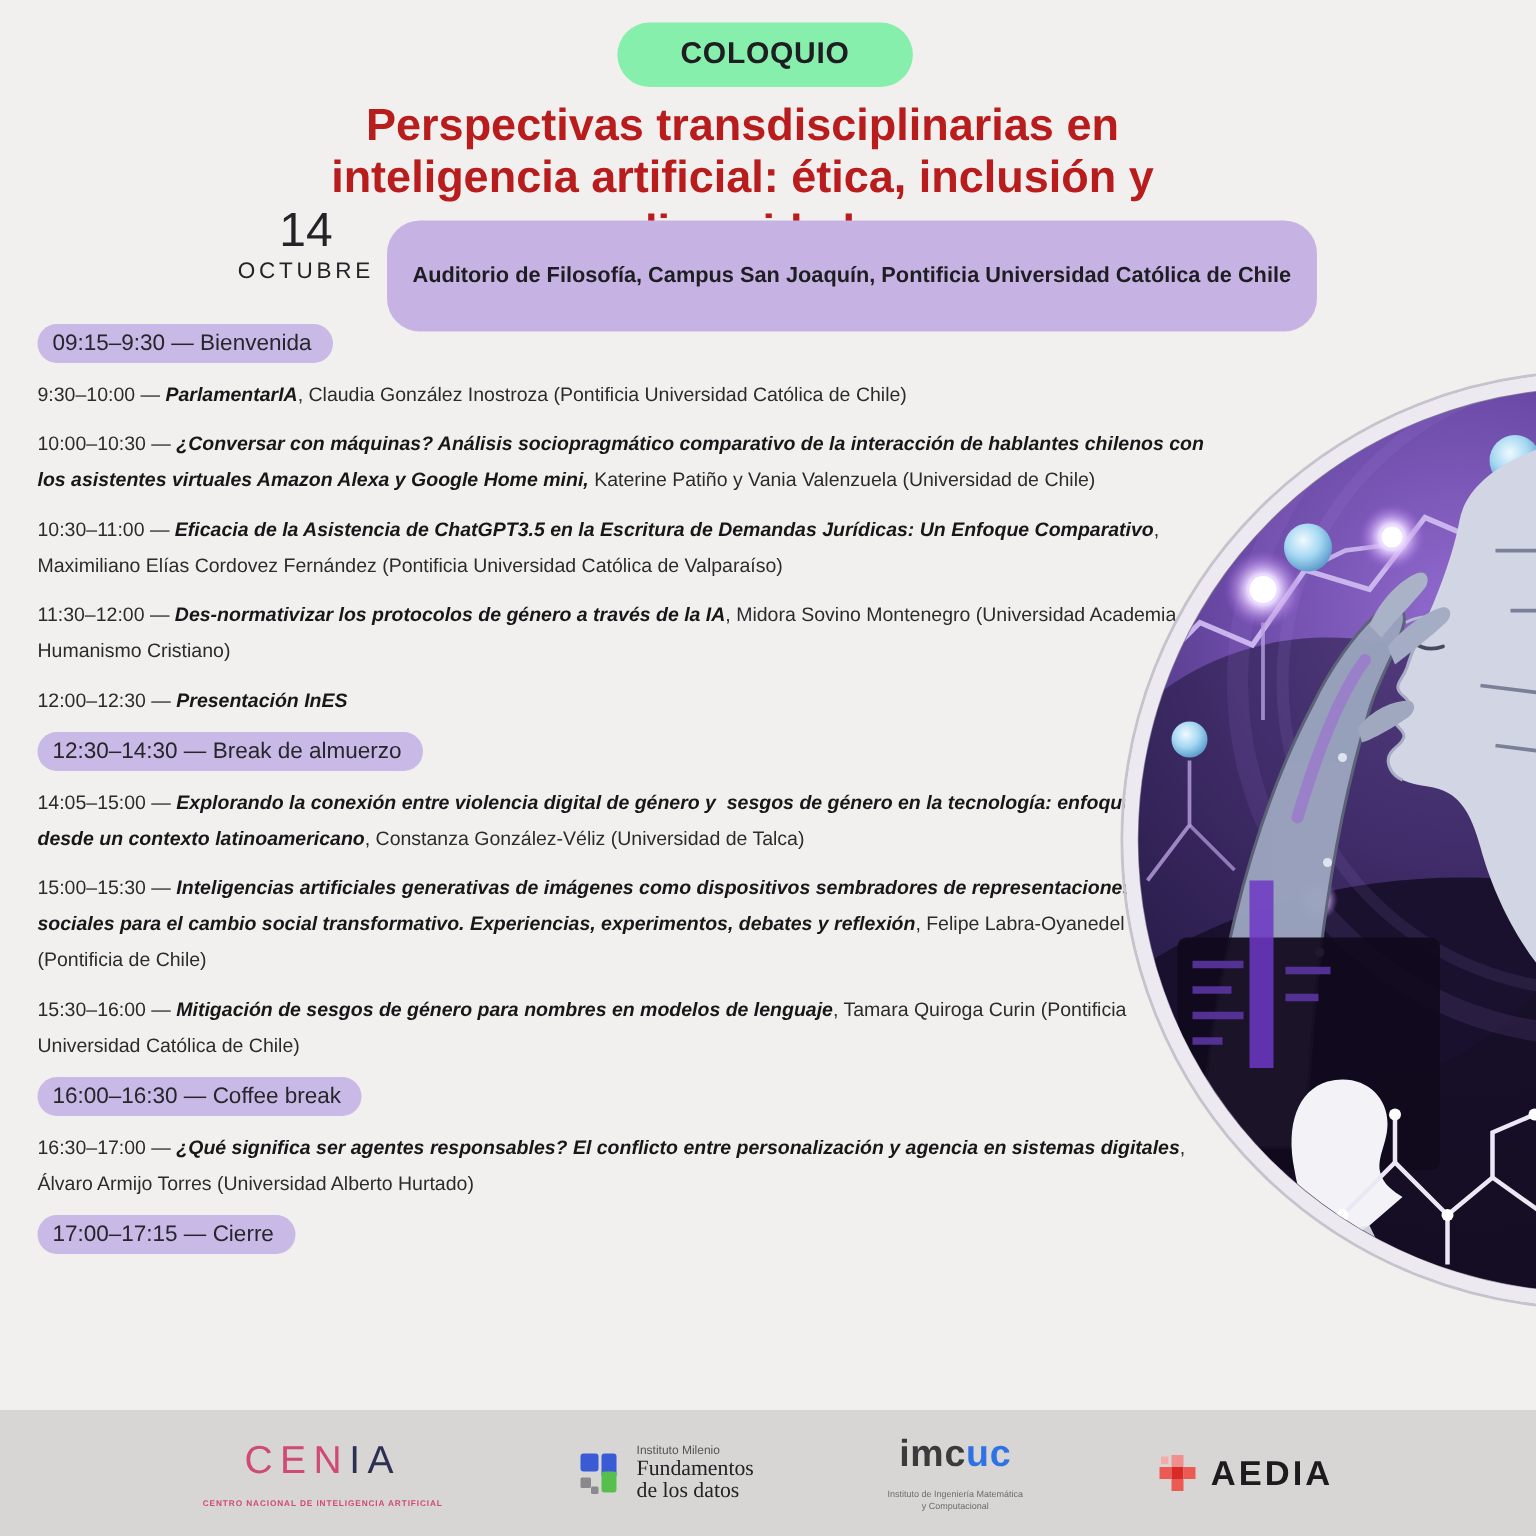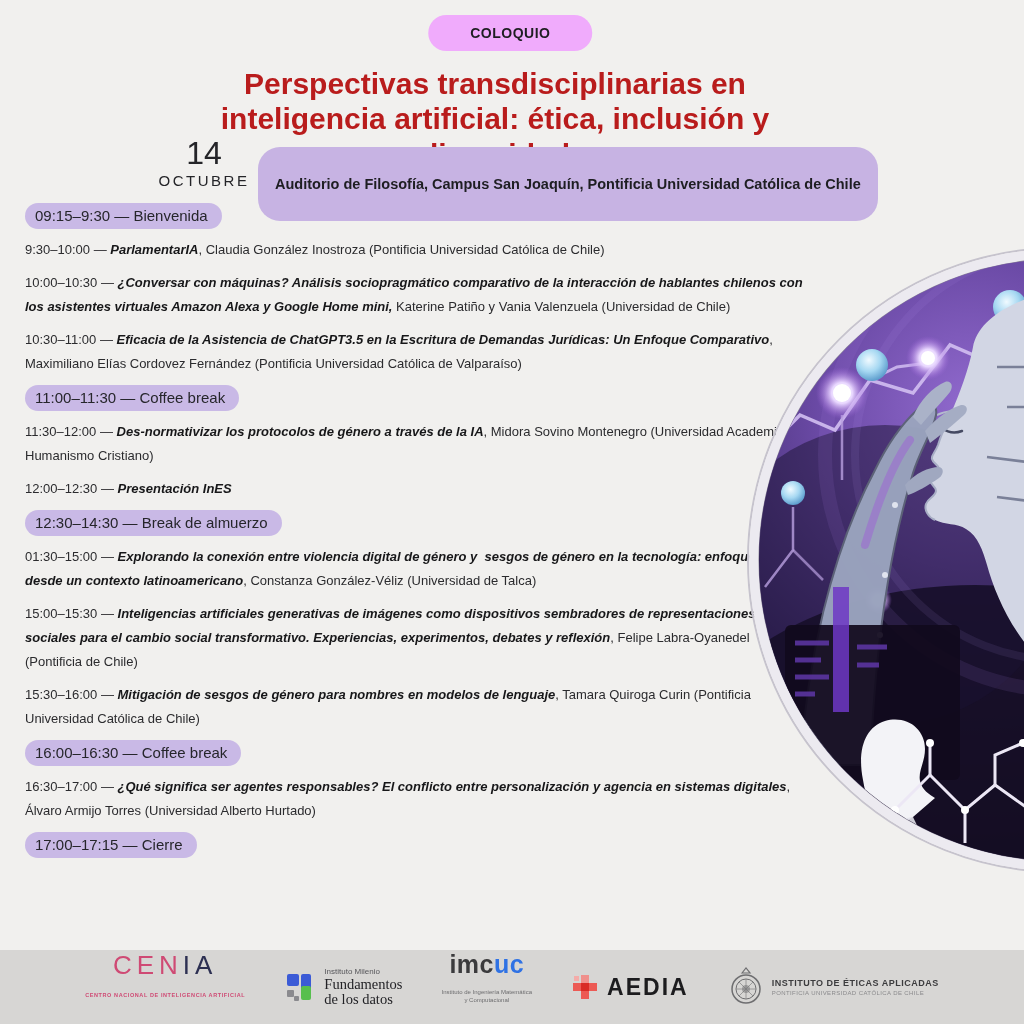--- a/index.html
+++ b/index.html
@@ -2,49 +2,49 @@
 <html><head>
 <meta charset="utf-8">
 <style>
   * { margin:0; padding:0; box-sizing:border-box; }
   html,body { width:1024px; height:1024px; }
   body { font-family:"Liberation Sans", sans-serif; }
   .page { position:relative; width:1024px; height:1024px; background:#f1f0ee; overflow:hidden; }
 
   
   .badge { position:absolute; top:15px; left:50%; transform:translateX(-51%);
-           background:#f0abfc; color:#1e1e22; font-weight:700; font-size:14px;
+           background:#86efac; color:#1e1e22; font-weight:700; font-size:20px;
            letter-spacing:.5px; padding:10px 42px; border-radius:24px; }
   .title { position:absolute; top:66px; left:0; width:990px; text-align:center;
            font-size:30px; line-height:1.18; font-weight:800; color:#b91c1c; }
   .title-inner { display:inline-block; max-width:660px; }
 
   .date-block { position:absolute; left:148px; top:137px; width:112px; text-align:center; color:#242428; }
   .date-day { font-size:32px; font-weight:500; line-height:1.05; }
   .date-month { font-size:15px; letter-spacing:2.5px; margin-top:1px; }
 
   .venue-pill { position:absolute; left:258px; top:147px; background:#c7b3e3; color:#1e1e22;
                 font-weight:700; font-size:14.5px; padding:29px 17px; border-radius:22px; }
 
   
-  .schedule { position:absolute; left:25px; top:203px; width:818px; color:#2b2b2e; }
+  .schedule { position:absolute; left:25px; top:216px; width:818px; color:#2b2b2e; }
   .pill-row { margin:0 0 9px 0; }
   .time-pill { display:inline-block; background:#c9b9e6; color:#26262b; font-size:15px;
                line-height:18px; padding:4px 14px 4px 10px; border-radius:14px; }
   .talk { font-size:13px; line-height:24px; margin:0 0 9px 0; max-width:778px; white-space:pre-wrap; }
   .talk .t { font-weight:400; color:#2b2b2e; }
   .talk .ti { font-weight:700; font-style:italic; color:#171719; }
   .talk .rest { font-weight:400; color:#2b2b2e; }
 
   
   .artwork { position:absolute; left:745px; top:245px; width:630px; height:630px; }
 
   
-  .footer { position:absolute; left:0; bottom:0; width:1024px; height:74px; background:#d7d6d4;
-            display:flex; justify-content:space-evenly; padding:0 46px; }
+  .footer { position:absolute; left:0; bottom:0; width:1024px; height:84px; background:#d7d6d4;
+            display:flex; align-items:center; justify-content:space-evenly; padding:0 46px; }
   .logo { display:flex; align-items:center; gap:8px; }
   .logo-col { display:flex; flex-direction:column; align-items:center; }
 
   .cenia-word { font-size:26px; letter-spacing:5px; font-weight:400; }
   .cenia-a { color:#cf4a74; }
   .cenia-b { color:#2d3052; }
   .cenia-cap { font-size:5.5px; letter-spacing:.6px; color:#cf4a74; margin-top:3px; font-weight:700; }
 
   .imcuc-word { font-size:25px; font-weight:800; letter-spacing:.5px; }
   .imcuc-a { color:#3b3b3d; }
@@ -75,25 +75,24 @@
     <div class="date-month">OCTUBRE</div>
   </div>
 
   <div class="venue-pill">Auditorio de Filosofía, Campus San Joaquín, Pontificia Universidad Católica de Chile</div>
 
   <div class="schedule" id="schedule">
       <div class="pill-row"><span class="time-pill">09:15–9:30 — Bienvenida</span></div>
       <p class="talk"><span class="t">9:30–10:00 — </span><b class="ti">ParlamentarIA</b><span class="rest">, Claudia González Inostroza (Pontificia Universidad Católica de Chile)</span></p>
       <p class="talk"><span class="t">10:00–10:30 — </span><b class="ti">¿Conversar con máquinas? Análisis sociopragmático comparativo de la interacción de hablantes chilenos con los asistentes virtuales Amazon Alexa y Google Home mini,</b><span class="rest"> Katerine Patiño y Vania Valenzuela (Universidad de Chile)</span></p>
       <p class="talk"><span class="t">10:30–11:00 — </span><b class="ti">Eficacia de la Asistencia de ChatGPT3.5 en la Escritura de Demandas Jurídicas: Un Enfoque Comparativo</b><span class="rest">, Maximiliano Elías Cordovez Fernández (Pontificia Universidad Católica de Valparaíso)</span></p>
-      <div class="pill-row"><span class="time-pill">11:00–11:30 — Coffee break</span></div>
       <p class="talk"><span class="t">11:30–12:00 — </span><b class="ti">Des-normativizar los protocolos de género a través de la IA</b><span class="rest">, Midora Sovino Montenegro (Universidad Academia de Humanismo Cristiano)</span></p>
       <p class="talk"><span class="t">12:00–12:30 — </span><b class="ti">Presentación InES</b><span class="rest"></span></p>
       <div class="pill-row"><span class="time-pill">12:30–14:30 — Break de almuerzo</span></div>
-      <p class="talk"><span class="t">01:30–15:00 — </span><b class="ti">Explorando la conexión entre violencia digital de género y  sesgos de género en la tecnología: enfoque crítico desde un contexto latinoamericano</b><span class="rest">, Constanza González-Véliz (Universidad de Talca)</span></p>
+      <p class="talk"><span class="t">14:05–15:00 — </span><b class="ti">Explorando la conexión entre violencia digital de género y  sesgos de género en la tecnología: enfoque crítico desde un contexto latinoamericano</b><span class="rest">, Constanza González-Véliz (Universidad de Talca)</span></p>
       <p class="talk"><span class="t">15:00–15:30 — </span><b class="ti">Inteligencias artificiales generativas de imágenes como dispositivos sembradores de representaciones sociales para el cambio social transformativo. Experiencias, experimentos, debates y reflexión</b><span class="rest">, Felipe Labra-Oyanedel (Pontificia de Chile)</span></p>
       <p class="talk"><span class="t">15:30–16:00 — </span><b class="ti">Mitigación de sesgos de género para nombres en modelos de lenguaje</b><span class="rest">, Tamara Quiroga Curin (Pontificia Universidad Católica de Chile)</span></p>
       <div class="pill-row"><span class="time-pill">16:00–16:30 — Coffee break</span></div>
       <p class="talk"><span class="t">16:30–17:00 — </span><b class="ti">¿Qué significa ser agentes responsables? El conflicto entre personalización y agencia en sistemas digitales</b><span class="rest">, Álvaro Armijo Torres (Universidad Alberto Hurtado)</span></p>
       <div class="pill-row"><span class="time-pill">17:00–17:15 — Cierre</span></div>
     </div>
 
   <div class="artwork">
     <svg width="630" height="630" viewBox="0 0 630 630">
       <defs>
@@ -274,28 +273,15 @@
         <rect x="10" y="2" width="8" height="8" fill="#f0908c"></rect>
         <rect x="2" y="10" width="8" height="8" fill="#ec5a54"></rect>
         <rect x="10" y="10" width="8" height="8" fill="#d92b26"></rect>
         <rect x="18" y="10" width="8" height="8" fill="#ec5a54"></rect>
         <rect x="10" y="18" width="8" height="8" fill="#ec5a54"></rect>
         <rect x="3" y="3" width="5" height="5" fill="#f4aca9"></rect>
       </svg>
       <div class="aedia-word">AEDIA</div>
     </div>
 
-    <div class="logo">
-      <svg width="36" height="40" viewBox="0 0 36 40">
-        <circle cx="18" cy="22" r="14" fill="none" stroke="#6e6e70" stroke-width="1.5"></circle>
-        <circle cx="18" cy="22" r="10" fill="none" stroke="#6e6e70" stroke-width="1"></circle>
-        <path d="M 18,12 L 18,32 M 8,22 L 28,22 M 11,15 L 25,29 M 25,15 L 11,29" stroke="#8a8a8c" stroke-width="0.8"></path>
-        <path d="M 14,6 L 18,1 L 22,6 Z" fill="none" stroke="#6e6e70" stroke-width="1.2"></path>
-        <circle cx="18" cy="22" r="4" fill="#6e6e70" opacity="0.5"></circle>
-      </svg>
-      <div class="etic-text">
-        <div class="etic-l1">INSTITUTO DE ÉTICAS APLICADAS</div>
-        <div class="etic-l2">PONTIFICIA UNIVERSIDAD CATÓLICA DE CHILE</div>
-      </div>
-    </div>
 
   </div>
 </div>
 
 </body></html>

